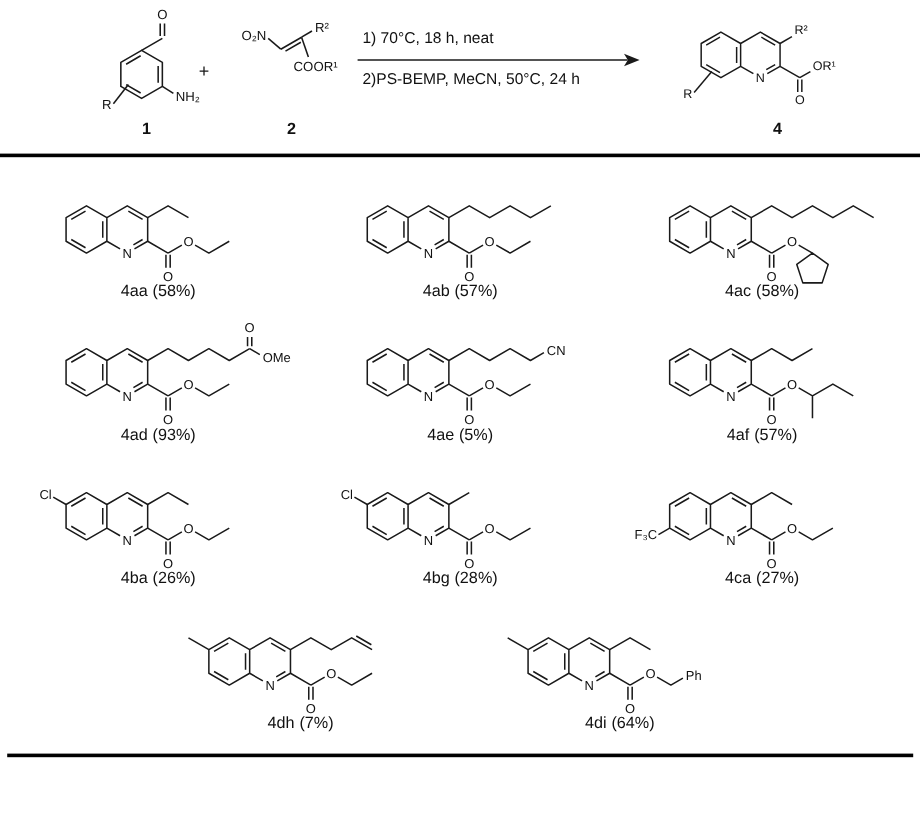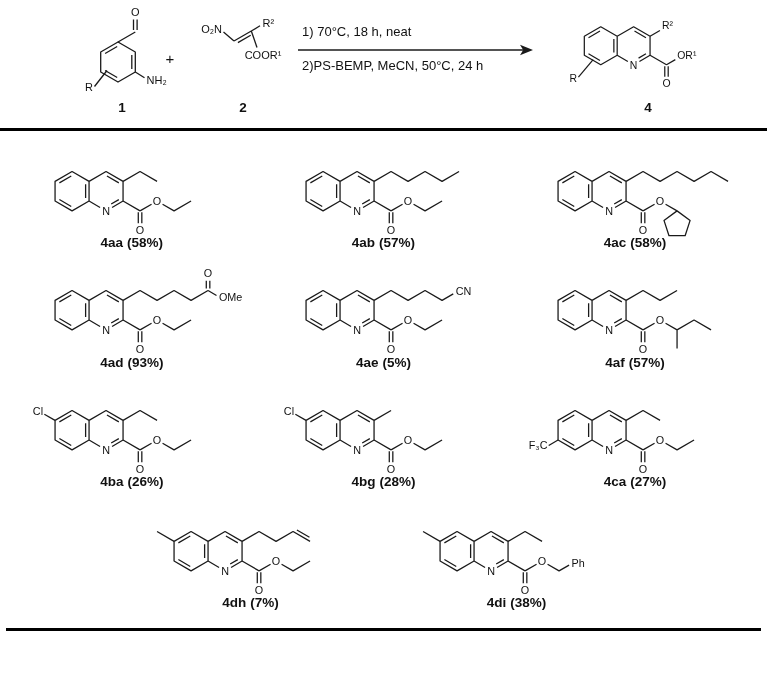--- a/index.html
+++ b/index.html
@@ -7,22 +7,22 @@
     position:relative; width:767px; height:689px; background:#fff;
     font-family:"Liberation Sans", sans-serif; color:#111; overflow:hidden;
   }
   .scheme { width:767px; height:131px; border-bottom:3px solid #000; box-sizing:border-box; }
   .products { display:flex; flex-wrap:wrap; padding:10px 6px 0; }
   .cell { width:33.33%; box-sizing:border-box; display:flex; flex-direction:column; align-items:center; padding:6px 0 10px; }
   .last-row { display:flex; justify-content:center; gap:38px; width:100%; padding:2px 0 6px; }
   .last-row .cell { width:auto; }
   .struct { display:block; }
   .caption { font-size:13.5px; margin-top:-10px; white-space:nowrap; }
-  .caption b { font-weight:700; }
-  .caption .yield { margin-left:4px;font-weight:bold; }
+  .caption b { font-weight:400; }
+  .caption .yield { margin-left:4px; }
   .bond { stroke:#1a1a1a; stroke-width:1.3; fill:none; stroke-linejoin:round; }
   .arrowhead { fill:#1a1a1a; stroke:none; }
   text { fill:#111; font-family:"Liberation Sans", sans-serif; }
   .atom { font-size:11px; }
   .atom-m { text-anchor:middle; }
   .atom-e { text-anchor:end; }
   .cond { font-size:13px; }
   .numlabel { font-size:13.5px; font-weight:bold; text-anchor:middle; }
   .plus { font-size:15px; text-anchor:middle; }
   .bottom-rule { border-top:3px solid #000; margin:2px 6px 0; }
@@ -250,18 +250,18 @@
         <use href="#qlines"></use>
         <text class="atom atom-m" x="59.6" y="69">N</text>
         <use href="#esterlines"></use>
         <text class="atom atom-m" x="94.2" y="88.5">O</text>
         <text class="atom atom-m" x="111.5" y="59">O</text>
         <use href="#ethyl3"></use>
         <path class="bond" d="M7.7,35 L-9.6,25"></path>
         <path class="bond" d="M117.1,58.3 L128.8,65 L139,59.1"></path>
         <text class="atom" x="141.5" y="61">Ph</text>
       </svg>
-      <div class="caption"><b>4di</b><span class="yield">(38%)</span></div>
+      <div class="caption"><b>4di</b><span class="yield">(64%)</span></div>
     </div>
   </div>
 
   <div class="bottom-rule"></div>
 </div>
 
 </body></html>

